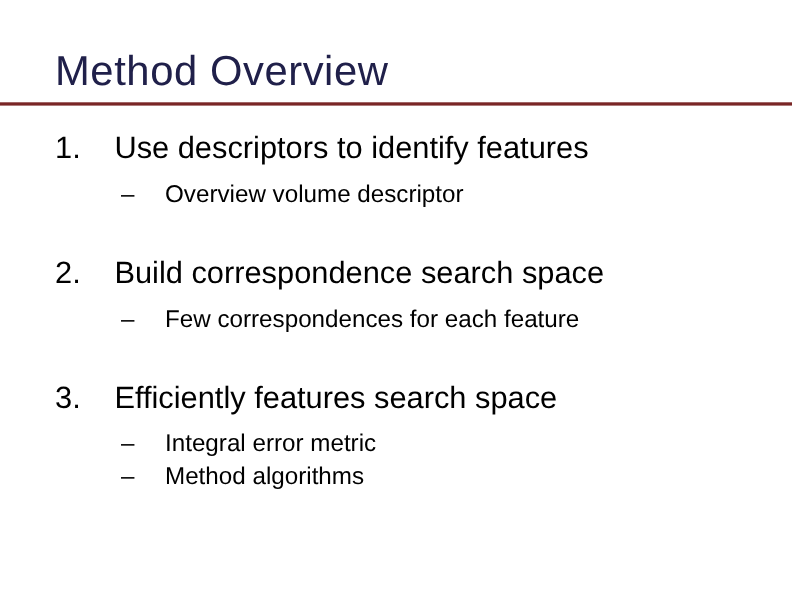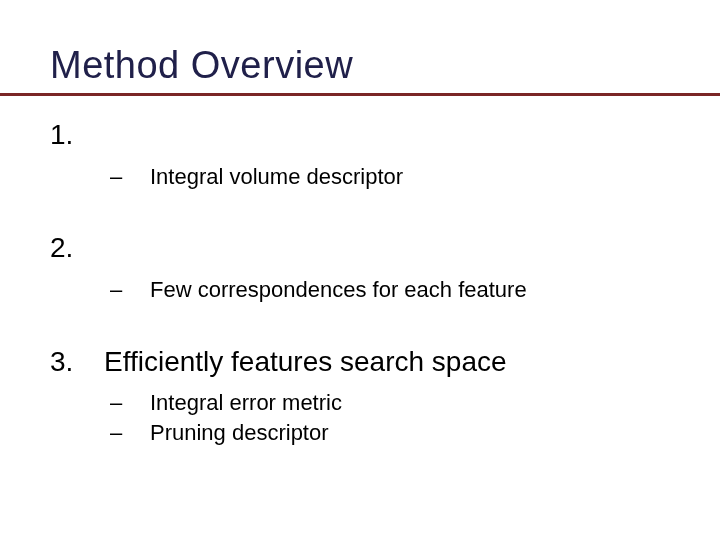--- a/index.html
+++ b/index.html
@@ -68,32 +68,34 @@
 
 <div class="slide">
   <h1 class="title">Method Overview</h1>
   <hr class="rule">
 
   <ol class="main">
 
     <li>
       <div class="item-line">
         <span class="item-num">1.</span>
+        <span>Use descriptors to identify features</span>
       </div>
       <ul class="sub">
         <li>
           <span class="dash">–</span>
-          <span>Integral volume descriptor</span>
+          <span>Overview volume descriptor</span>
         </li>
       </ul>
     </li>
 
     <li>
       <div class="item-line">
         <span class="item-num">2.</span>
+        <span>Build correspondence search space</span>
       </div>
       <ul class="sub">
         <li>
           <span class="dash">–</span>
           <span>Few correspondences for each feature</span>
         </li>
       </ul>
     </li>
 
     <li>
@@ -101,19 +103,19 @@
         <span class="item-num">3.</span>
         <span>Efficiently features search space</span>
       </div>
       <ul class="sub">
         <li>
           <span class="dash">–</span>
           <span>Integral error metric</span>
         </li>
         <li>
           <span class="dash">–</span>
-          <span>Pruning descriptor</span>
+          <span>Method algorithms</span>
         </li>
       </ul>
     </li>
 
   </ol>
 </div>
 
 </body></html>

